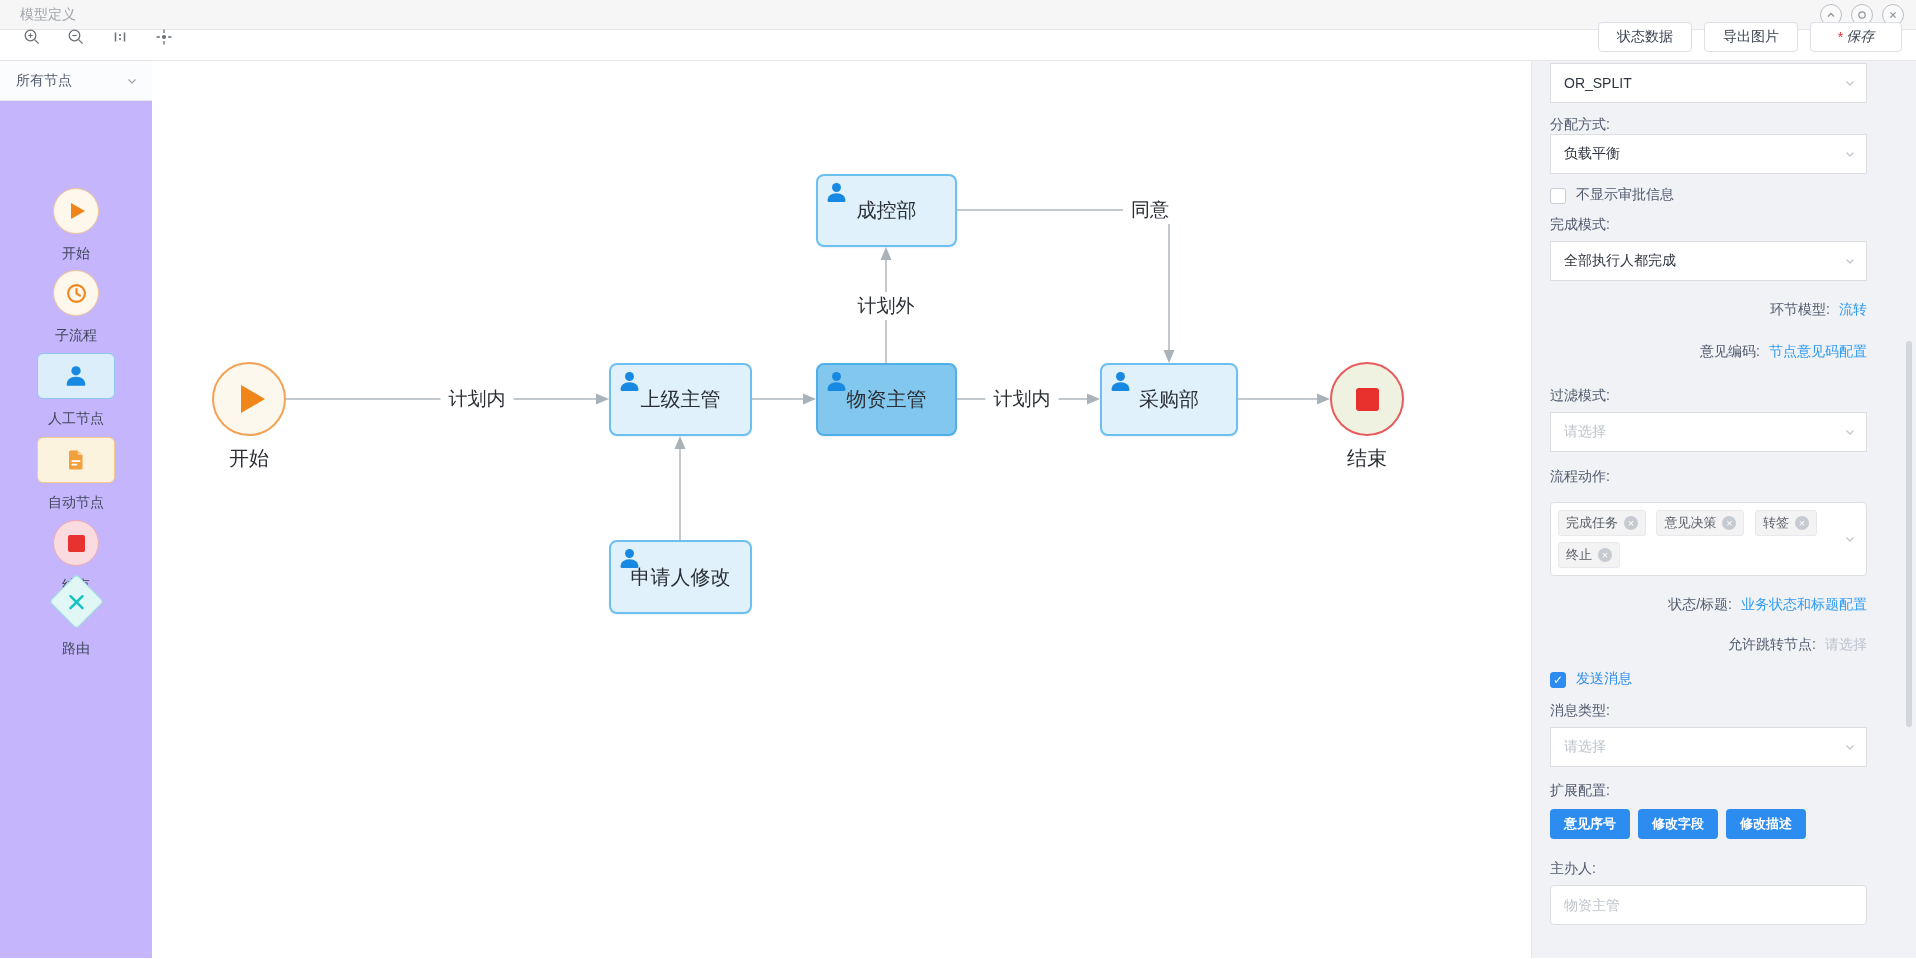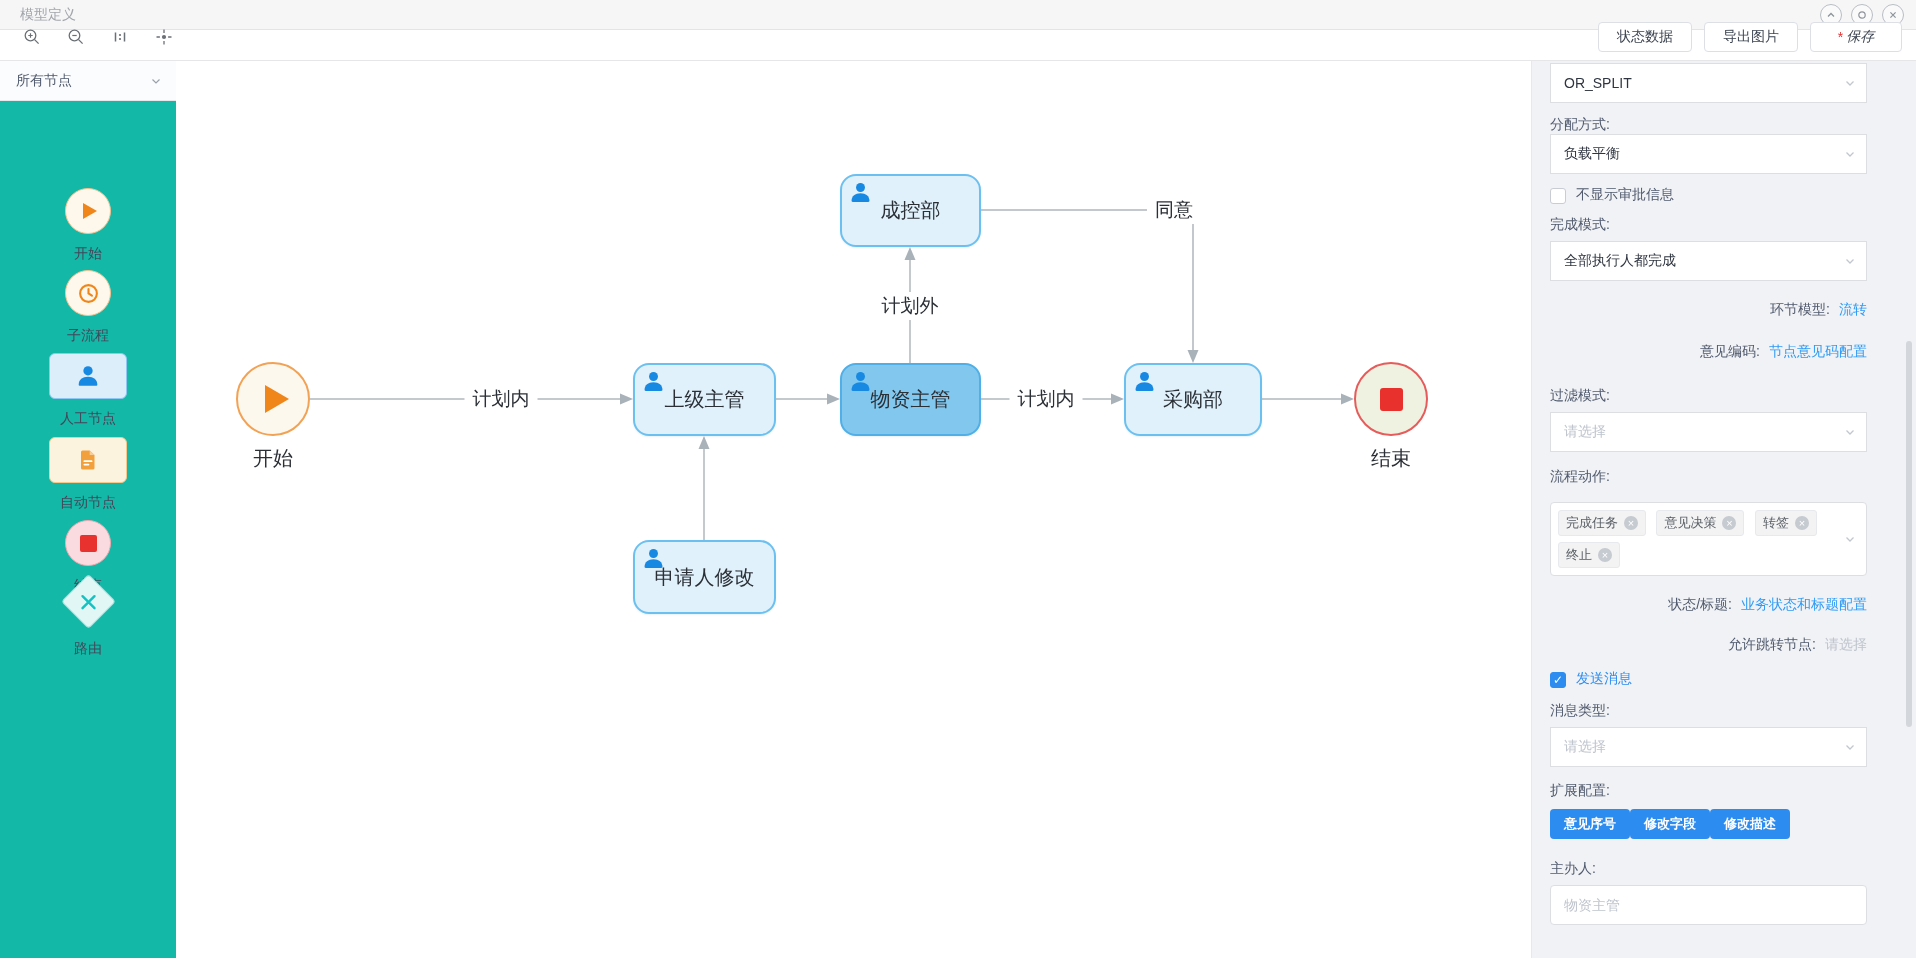--- a/index.html
+++ b/index.html
@@ -22,21 +22,21 @@
   .tool-btns { display:flex; gap:12px; }
   .tool-btn { height:30px; min-width:92px; padding:0 18px; background:#fff; border:1px solid #dcdfe6;
     border-radius:4px; font-size:14px; color:#3c4350; cursor:pointer; display:flex; align-items:center; justify-content:center; gap:3px; }
   .tool-btn .req { color:#e03131; font-style:normal; }
   .tool-btn .save-label { font-style:italic; }
 
   
   .main { display:flex; height:897px; }
 
   
-  .sidebar { width:176px; background:#14b8a6; position:relative; flex:none; }
+  .sidebar { width:152px; background:#c4b5fd; position:relative; flex:none; }
   .side-select { height:40px; background:#fbfcfd; border-bottom:1px solid #e6e8ec;
     display:flex; align-items:center; justify-content:space-between; padding:0 14px 0 16px;
     font-size:14px; color:#515a6e; cursor:pointer; }
   .pal-item { position:absolute; left:0; width:100%; display:flex; flex-direction:column; align-items:center; cursor:grab; }
   .pal-label { font-size:14px; color:#41485a; margin-top:11px; }
   .pal-circle { width:46px; height:46px; border-radius:50%; display:flex; align-items:center; justify-content:center; }
   .c-orange { background:#fdf7ec; border:1.5px solid #f3c393; }
   .c-red { background:#fadce0; border:1.5px solid #f2a9b2; }
   .tri-s { width:0; height:0; border-left:14px solid #f0861a; border-top:8px solid transparent;
     border-bottom:8px solid transparent; margin-left:4px; }
@@ -45,21 +45,21 @@
   .r-yellow { background:#fcf3de; border:1.5px solid #f4c98b; }
   .sq-red { width:17px; height:17px; background:#e8322f; border-radius:2px; }
   .diamond-wrap { width:56px; height:56px; display:flex; align-items:center; justify-content:center; }
   .diamond { width:39px; height:39px; background:#e1f7f5; border:1.5px solid #9de2dd; border-radius:4px;
     transform:rotate(45deg); display:flex; align-items:center; justify-content:center; }
   .diamond svg { transform:rotate(-45deg); }
 
   
   .canvas { flex:1; position:relative; background:#fff; overflow:hidden; }
   .edges { position:absolute; left:0; top:0; pointer-events:none; }
-  .node { position:absolute; background:#e0f1fb; border:2px solid #6cc0f0; border-radius:16px;
+  .node { position:absolute; background:#e0f1fb; border:2px solid #6cc0f0; border-radius:8px;
     display:flex; align-items:center; justify-content:center; font-size:20px; color:#2b2f36;
     cursor:pointer; box-shadow:0 1px 2px rgba(70,130,180,.12); }
   .node.selected { background:#82c8ee; border-color:#4fafe6; }
   .node .person { position:absolute; left:6px; top:4px; }
   .circle-node { position:absolute; width:74px; height:74px; border-radius:50%;
     display:flex; align-items:center; justify-content:center; cursor:pointer; }
   .start-node { background:#fcf8ed; border:2px solid #f2a255; }
   .end-node { background:#eff2e0; border:2px solid #e65c5c; }
   .tri-l { width:0; height:0; border-left:24px solid #f0861a; border-top:14px solid transparent;
     border-bottom:14px solid transparent; margin-left:7px; }
@@ -84,21 +84,21 @@
     display:flex; align-items:center; justify-content:center; }
   .blue-text { color:#2d8cf0; }
   .tagbox { background:#fff; border:1px solid #dcdee2; border-radius:4px; min-height:62px; position:relative;
     padding:4px 30px 4px 4px; cursor:pointer; }
   .tag { display:inline-flex; align-items:center; gap:6px; background:#f3f3f4; border:1px solid #e7e9ec;
     border-radius:3px; padding:3px 7px; font-size:13px; color:#5a6066; margin:3px; }
   .tag-x { width:14px; height:14px; border-radius:50%; background:#c6cad1; color:#fff; font-size:11px;
     line-height:14px; text-align:center; cursor:pointer; }
   .ext-btn { height:30px; min-width:80px; padding:0 10px; background:#2d8cf0; border:none; border-radius:4px;
     color:#fff; font-size:13px; font-weight:600; cursor:pointer; }
-  .btn-row { display:flex; gap:0; }
+  .btn-row { display:flex; gap:8px; }
   .txt-input { width:100%; height:40px; background:#fff; border:1px solid #dcdee2; border-radius:4px;
     padding:0 13px; font-size:14px; color:#2f3540; outline:none; font-family:inherit; }
   .txt-input::placeholder { color:#bfc4cd; }
   .scroll-thumb { position:absolute; right:4px; top:280px; width:6px; height:386px; background:#d3d6db; border-radius:3px; cursor:pointer; }
 </style>
 </head>
 <body>
 
 <div class="titlebar">
   <span class="title">模型定义</span>

